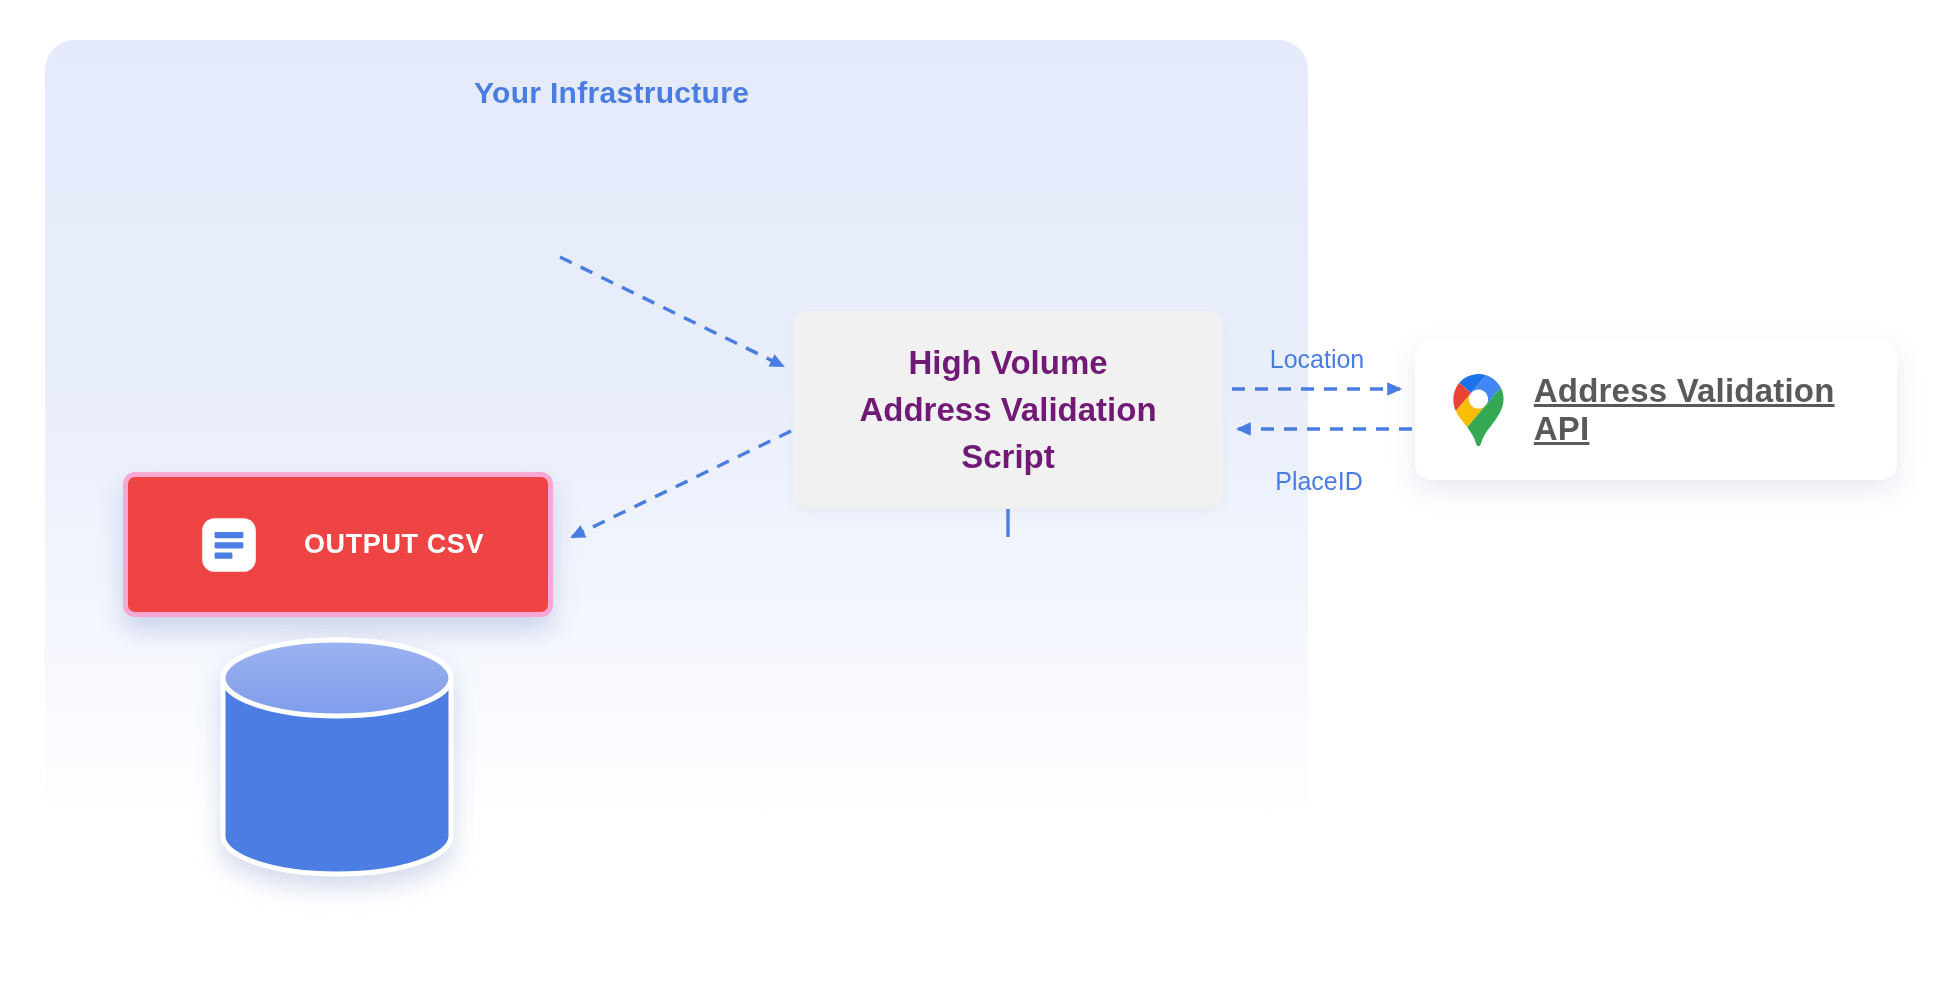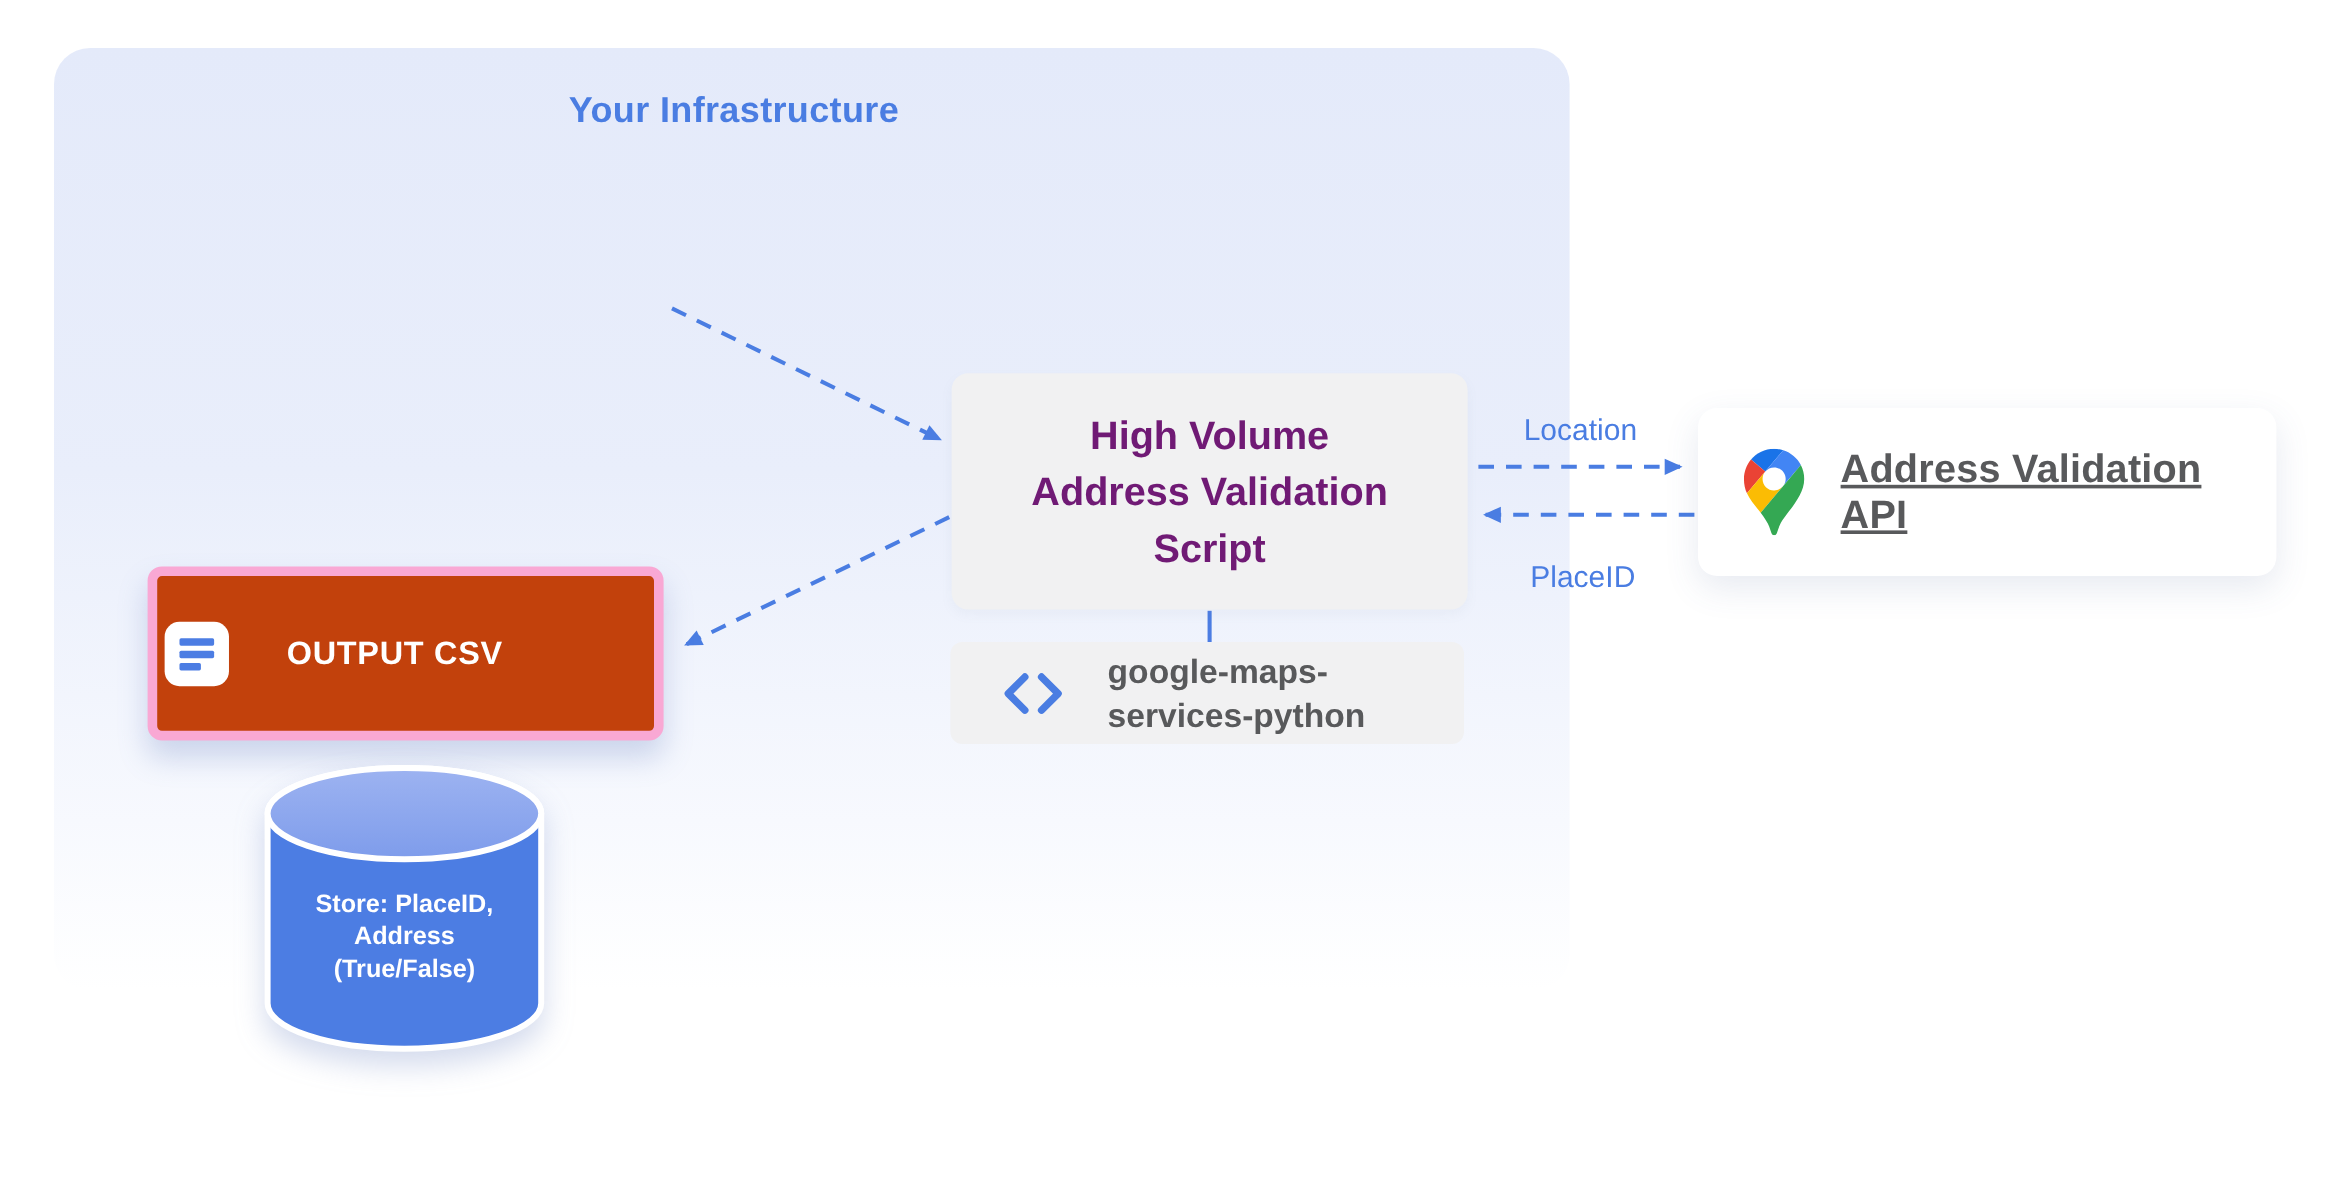--- a/index.html
+++ b/index.html
@@ -28,24 +28,24 @@
   .node { position: absolute; display: flex; align-items: center; }
   .input-box {
     left: 123px; top: 172px; width: 430px; height: 150px;
     background: #ffffff;
     border: 4px solid #4a7de2; border-radius: 12px;
     box-shadow: 0 14px 22px rgba(100,125,190,0.14);
     padding-left: 68px; gap: 40px;
   }
   .output-box {
     left: 123px; top: 472px; width: 430px; height: 145px;
-    background: #c2410c;
-    border: 8px solid #f9a8d4; border-radius: 12px;
+    background: #ef4444;
+    border: 5px solid #f9a8d4; border-radius: 12px;
     box-shadow: 0 14px 24px rgba(100,125,190,0.28);
-    gap: 42px;
+    padding-left: 68px; gap: 42px;
   }
   .box-label { font-size: 27px; font-weight: bold; letter-spacing: 0.6px; }
   .input-box .box-label { color: #4a7de2; }
   .output-box .box-label { color: #ffffff; }
   .script-box {
     left: 793px; top: 311px; width: 430px; height: 197px;
     background: #f1f1f2; border-radius: 14px;
     box-shadow: 0 4px 10px rgba(120,130,160,0.06);
     justify-content: center;
   }
@@ -123,38 +123,27 @@
   <svg class="cylinder" width="244" height="248" viewBox="0 0 244 248">
     <defs>
       <linearGradient id="cylTop" x1="0" y1="0" x2="0" y2="1">
         <stop offset="0" stop-color="#9db3f1"></stop>
         <stop offset="1" stop-color="#7e9ceb"></stop>
       </linearGradient>
     </defs>
     <path d="M8 44 L8 202 A114 38 0 0 0 236 202 L236 44 A114 38 0 0 0 8 44 Z" fill="#4c7de3" stroke="#ffffff" stroke-width="5"></path>
     <ellipse cx="122" cy="44" rx="114" ry="38" fill="url(#cylTop)" stroke="#ffffff" stroke-width="5"></ellipse>
   </svg>
-  <div class="cyl-text">Store: PlaceID,
-Address
-(True/False)</div>
 
   <div class="node script-box">
     <div class="script-label">High Volume
 Address Validation
 Script</div>
   </div>
 
-  <div class="node lib-box">
-    <svg width="52" height="40" viewBox="0 0 60 44">
-      <polyline points="22,6 6,22 22,38" fill="none" stroke="#4a7de2" stroke-width="7" stroke-linecap="round" stroke-linejoin="round"></polyline>
-      <polyline points="38,6 54,22 38,38" fill="none" stroke="#4a7de2" stroke-width="7" stroke-linecap="round" stroke-linejoin="round"></polyline>
-    </svg>
-    <div class="lib-label">google-maps-
-services-python</div>
-  </div>
 
   <div class="node api-card">
     <svg width="51" height="72" viewBox="0 0 92.3 132.3">
       <path fill="#1a73e8" d="M60.2 2.2C55.8.8 51 0 46.1 0 32 0 19.3 6.4 10.8 16.5l21.8 18.3L60.2 2.2z"></path>
       <path fill="#ea4335" d="M10.8 16.5C4.1 24.5 0 34.9 0 46.1c0 8.7 1.7 15.7 4.6 22l28-33.3-21.8-18.3z"></path>
       <path fill="#4285f4" d="M46.2 28.5c9.8 0 17.7 7.9 17.7 17.7 0 4.3-1.6 8.3-4.2 11.4 0 0 13.9-16.6 27.5-32.7-5.6-10.8-15.3-19-27-22.7L32.6 34.8c3.3-3.9 8.1-6.3 13.6-6.3z"></path>
       <path fill="#fbbc04" d="M46.2 63.8c-9.8 0-17.7-7.9-17.7-17.7 0-4.3 1.5-8.3 4.1-11.3l-28 33.3c4.8 10.6 12.8 19.2 21 29.9l34.1-40.5c-3.3 3.9-8.1 6.3-13.5 6.3z"></path>
       <path fill="#34a853" d="M59.1 109.2c9.4-14.5 33.2-38 33.2-63 0-7.7-1.9-14.9-5.2-21.3L25.6 98c2.6 3.4 5.3 7.3 7.9 11.3 9.4 14.5 6.8 23.1 12.8 23.1s3.4-8.7 12.8-23.2z"></path>
     </svg>
     <div class="api-label">Address Validation API</div>

